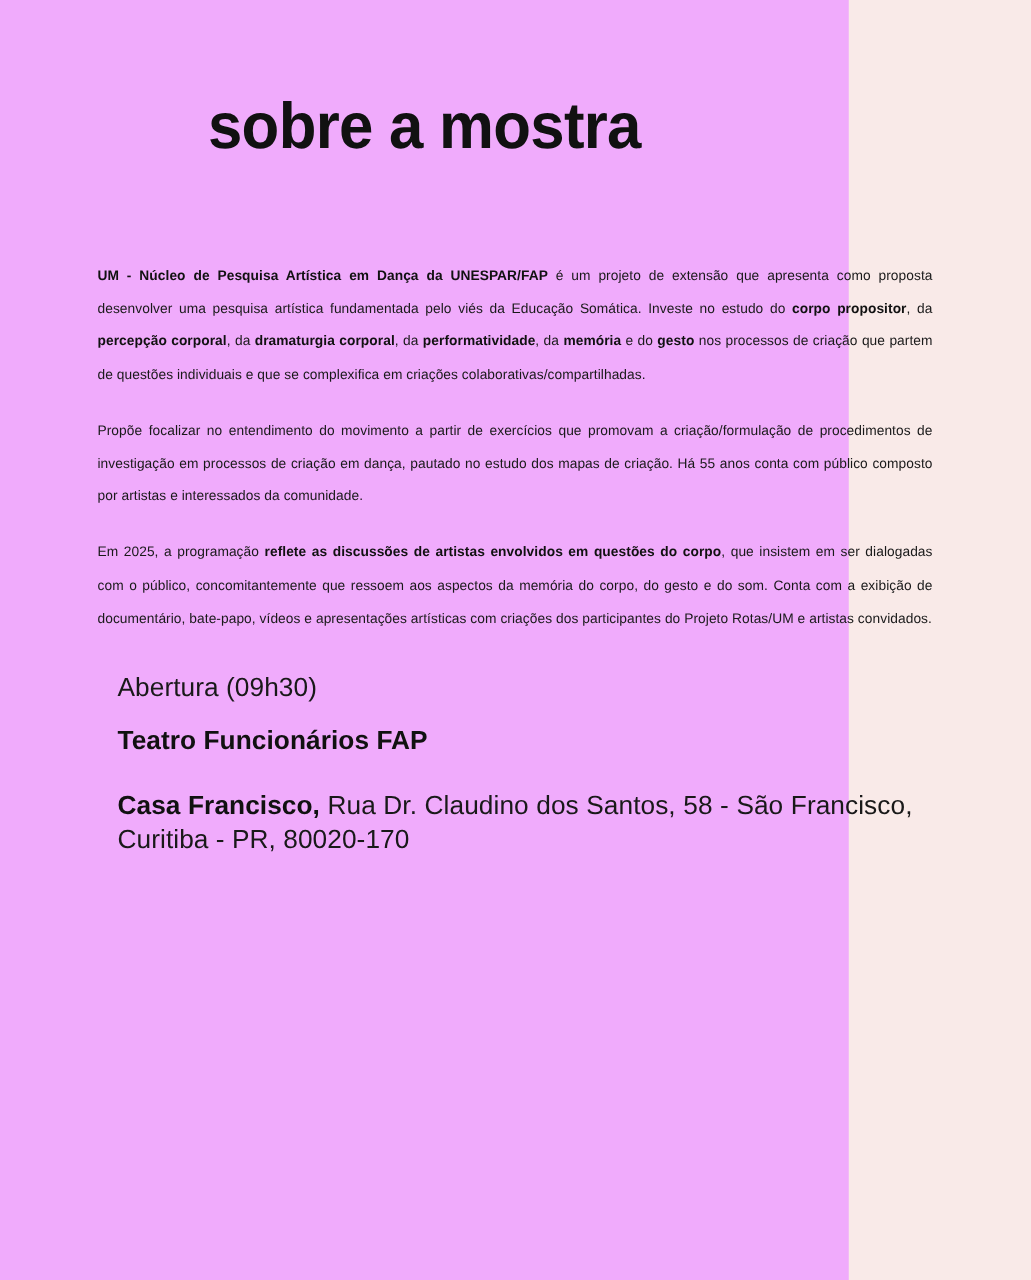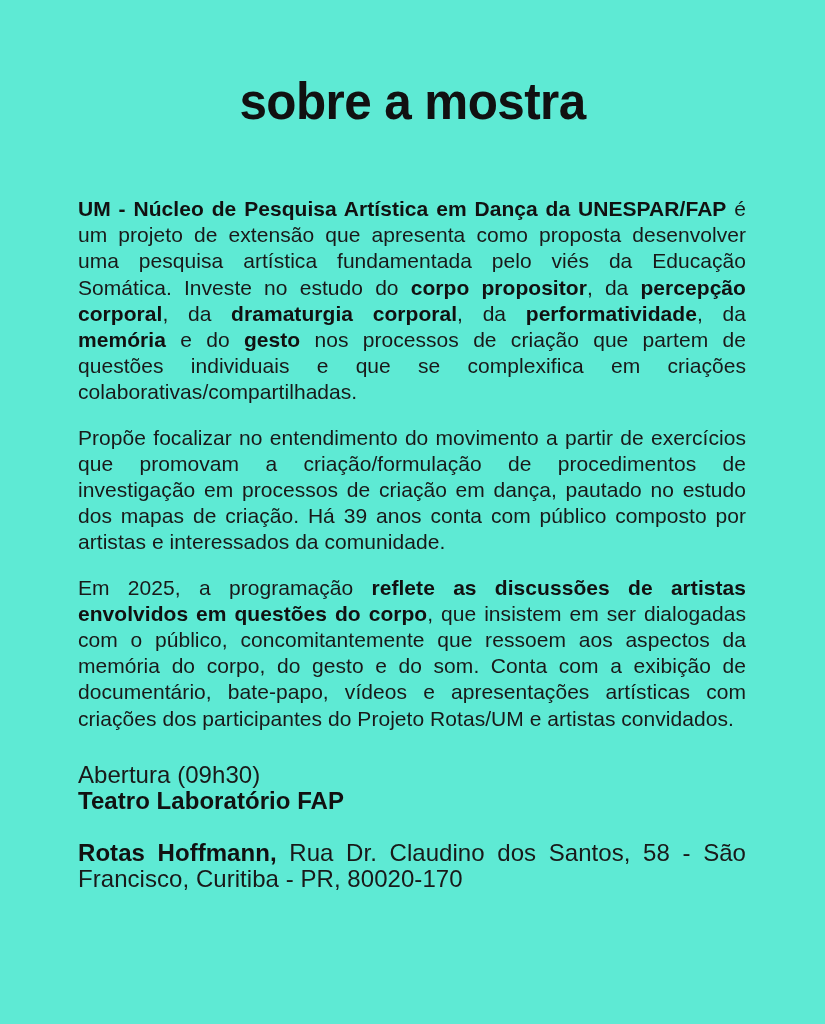--- a/index.html
+++ b/index.html
@@ -10,24 +10,24 @@
   body {
     width: 825px;
     height: 1024px;
     background: #f9eae8;
     font-family: "Liberation Sans", sans-serif;
     color: #191919;
     overflow: hidden;
   }
 
   .page {
-    width: 825px;
+    width: 679px;
     height: 1024px;
     box-sizing: border-box;
-    background: #5eead4;
+    background: #f0abfc;
     position: relative;
   }
 
   .page-title {
     text-align: center;
     font-family: "Liberation Sans", sans-serif;
     font-size: 52px;
     font-weight: 900;
     letter-spacing: -0.6px;
     color: #111111;
@@ -39,43 +39,43 @@
   }
 
   .content {
     position: absolute;
     left: 78px;
     top: 196px;
     width: 668px;
   }
 
   .para {
-    font-size: 21px;
+    font-size: 11px;
     line-height: 26.2px;
     text-align: justify;
     text-justify: inter-word;
-    margin: 0 0 19px 0;
+    margin: 12px 0 19px 0;
     color: #191919;
     letter-spacing: 0.05px;
   }
 
   .para:last-child {
     margin-bottom: 0;
   }
 
   .para b,
   .block b {
     font-weight: 700;
     color: #111111;
   }
 
   .block {
-    font-size: 24px;
+    font-size: 21px;
     line-height: 26.2px;
-    margin: 0;
+    margin: 16px;
     color: #191919;
     letter-spacing: 0.05px;
   }
 
   .block-left {
     text-align: left;
   }
 
   .block-justify {
     text-align: justify;
@@ -98,27 +98,27 @@
 <body>
 
 <div class="page">
 
   <h1 class="page-title">sobre a mostra</h1>
 
   <div class="content">
 
     <p class="para"><b>UM - Núcleo de Pesquisa Artística em Dança da UNESPAR/FAP</b><span> é um projeto de extensão que apresenta como proposta desenvolver uma pesquisa artística fundamentada pelo viés da Educação Somática. Investe no estudo do </span><b>corpo propositor</b><span>, da </span><b>percepção corporal</b><span>, da </span><b>dramaturgia corporal</b><span>, da </span><b>performatividade</b><span>, da </span><b>memória</b><span> e do </span><b>gesto</b><span> nos processos de criação que partem de questões individuais e que se complexifica em criações colaborativas/compartilhadas.</span></p>
 
-    <p class="para">Propõe focalizar no entendimento do movimento a partir de exercícios que promovam a criação/formulação de procedimentos de investigação em processos de criação em dança, pautado no estudo dos mapas de criação. Há 39 anos conta com público composto por artistas e interessados da comunidade.</p>
+    <p class="para">Propõe focalizar no entendimento do movimento a partir de exercícios que promovam a criação/formulação de procedimentos de investigação em processos de criação em dança, pautado no estudo dos mapas de criação. Há 55 anos conta com público composto por artistas e interessados da comunidade.</p>
 
     <p class="para"><span>Em 2025, a programação </span><b>reflete as discussões de artistas envolvidos em questões do corpo</b><span>, que insistem em ser dialogadas com o público, concomitantemente que ressoem aos aspectos da memória do corpo, do gesto e do som. Conta com a exibição de documentário, bate-papo, vídeos e apresentações artísticas com criações dos participantes do Projeto Rotas/UM e artistas convidados.</span></p>
 
     <div class="venue-group first">
       <div class="block block-left line">Abertura (09h30)</div>
-      <div class="block block-left line"><b>Teatro Laboratório FAP</b></div>
+      <div class="block block-left line"><b>Teatro Funcionários FAP</b></div>
     </div>
 
     <div class="venue-group">
-      <div class="block block-justify"><b>Rotas Hoffmann,</b><span> Rua Dr. Claudino dos Santos, 58 - São Francisco, Curitiba - PR, 80020-170</span></div>
+      <div class="block block-justify"><b>Casa Francisco,</b><span> Rua Dr. Claudino dos Santos, 58 - São Francisco, Curitiba - PR, 80020-170</span></div>
     </div>
 
   </div>
 </div>
 
 </body></html>

